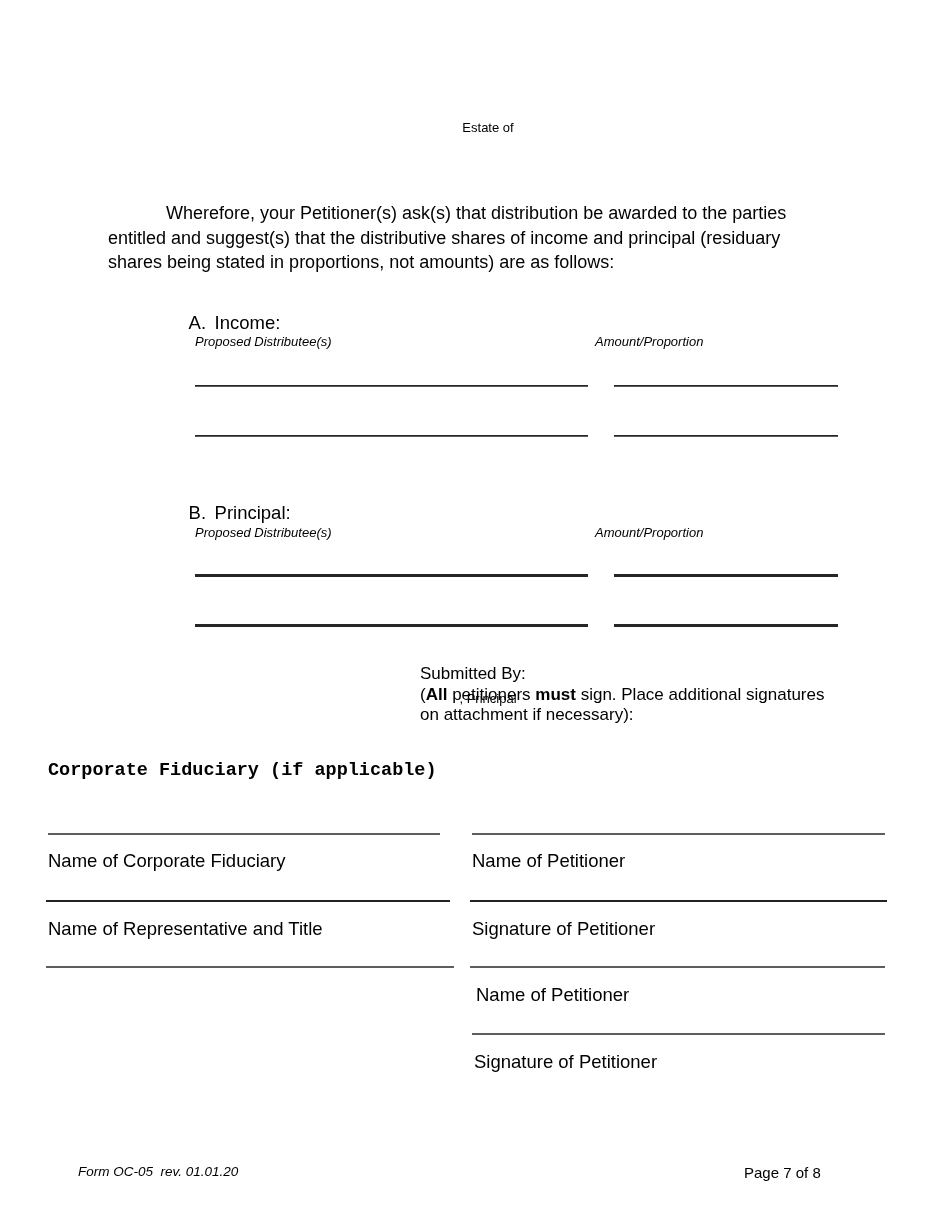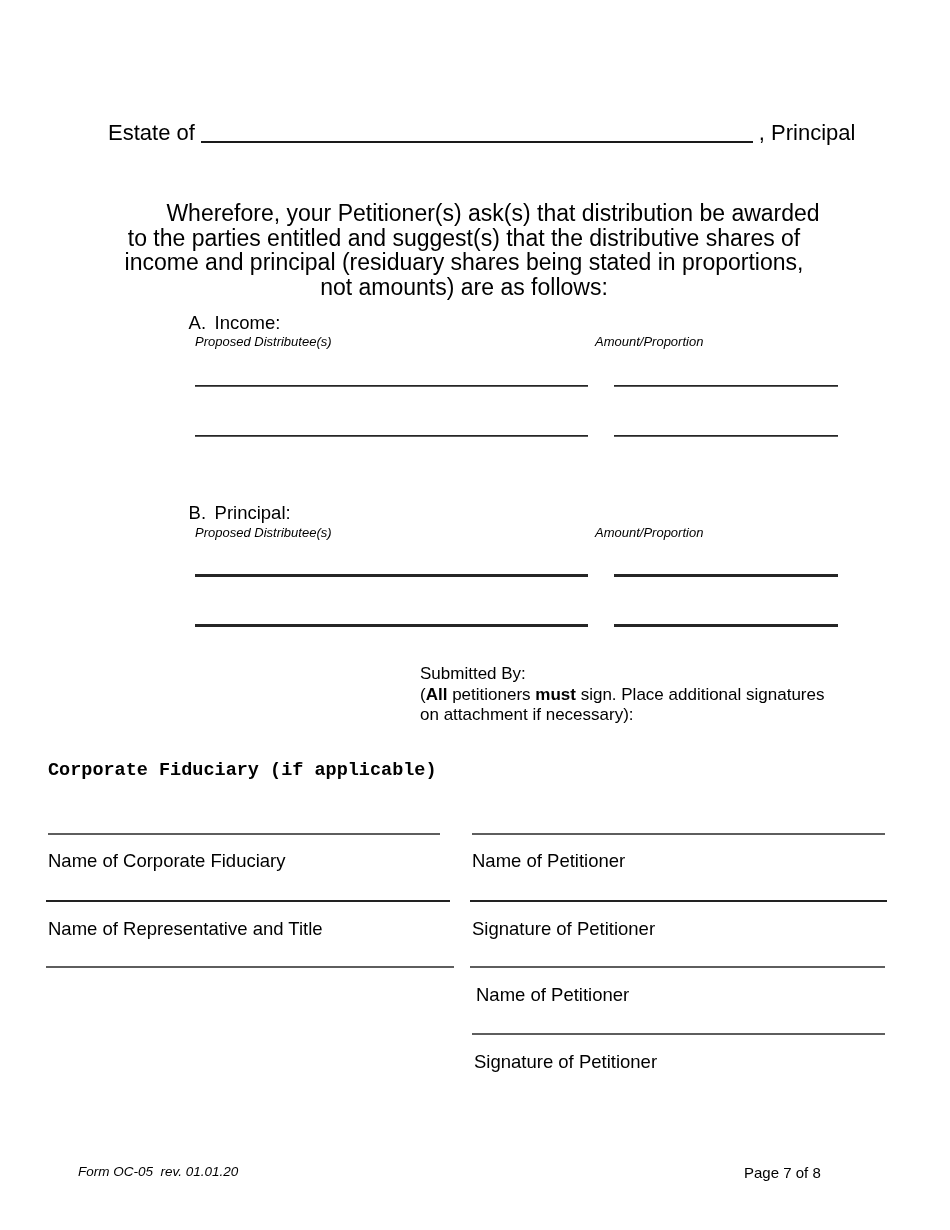--- a/index.html
+++ b/index.html
@@ -19,44 +19,45 @@
     overflow: hidden;
   }
 
   
   .estate-row {
     position: absolute;
     left: 108px;
     top: 120px;
     width: 760px;
     display: flex;
-    align-items: flex-start;
-    font-size: 22px;
+    align-items: center;
+    font-size: 13px;
+    flex-direction: column;
   }
   .estate-label { white-space: pre; }
   .estate-blank {
     flex: 0 0 552px;
     height: 1px;
     background: #1a1a1a;
     margin: 0 6px 4px 6px;
     align-self: flex-end;
     box-shadow: 0 1px 0 #1a1a1a;
   }
   .estate-suffix { white-space: pre; }
 
   
   .wherefore {
     position: absolute;
     left: 108px;
     top: 201px;
     width: 712px;
-    font-size: 23px;
+    font-size: 18px;
     line-height: 24.5px;
     text-indent: 58px;
-    text-align: center;
+    text-align: left;
   }
 
   
   .section-head {
     position: absolute;
     font-size: 18.5px;
     white-space: pre;
   }
   .section-head .marker { display: inline-block; width: 26px; }
 

